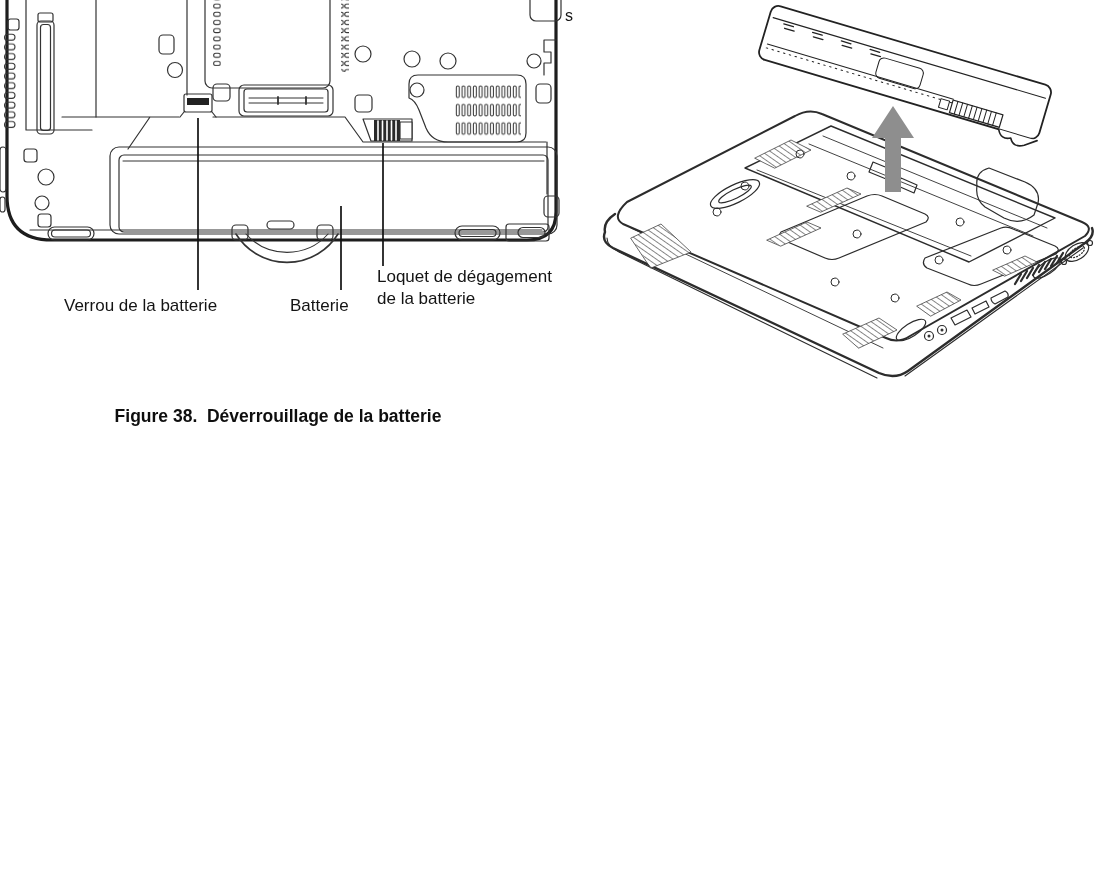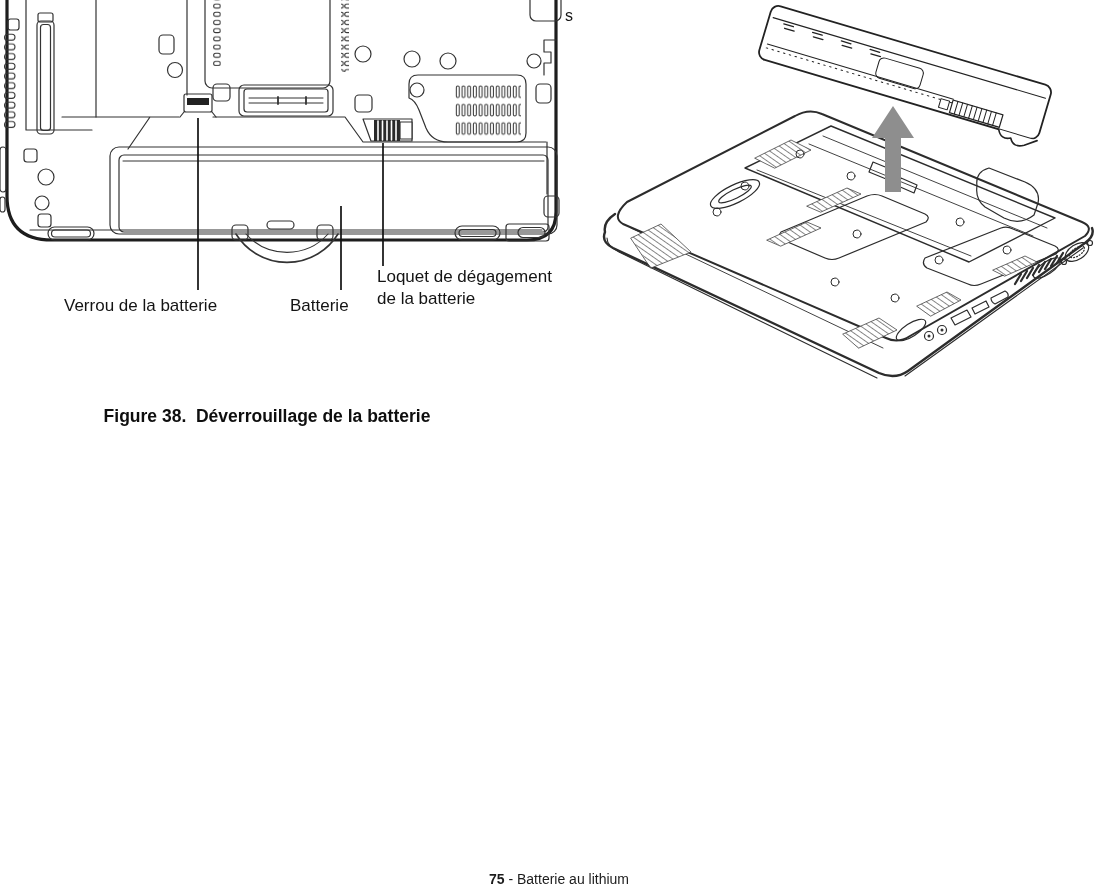--- a/index.html
+++ b/index.html
@@ -3,21 +3,21 @@
 <meta charset="utf-8">
 <style>
   html,body{margin:0;padding:0;background:#ffffff;}
   .page{position:relative;width:1118px;height:892px;background:#fff;overflow:hidden;
         font-family:"Liberation Sans","DejaVu Sans",sans-serif;color:#111;}
   .figsvg{position:absolute;display:block;}
   #fig38-svg{left:0;top:0;}
   #fig39-svg{left:595px;top:0;}
   .caption{position:absolute;top:406px;font-weight:700;font-size:17.5px;
            white-space:pre-wrap;text-align:center;color:#0e0e0e;}
-  .cap38{left:27px;width:480px;}
+  .cap38{left:38px;width:480px;}
   .cap39{left:655px;width:440px;}
   .footer{position:absolute;top:871px;left:0;width:100%;text-align:center;
           font-size:14px;white-space:pre-wrap;color:#1c1c1c;}
   .footer .pnum{font-weight:700;}
   svg text{font-family:"Liberation Sans","DejaVu Sans",sans-serif;}
   .lab{font-size:17px;fill:#141414;}
   .stray{font-size:16px;fill:#141414;}
 </style>
 </head>
 <body>
@@ -225,14 +225,13 @@
       <path d="M6,44 H200" fill="none" stroke-width="1" stroke-dasharray="1.5,4.5"></path>
       <rect x="200" y="41" width="52" height="13" stroke-width="1.2"></rect>
       <path d="M205,41 v13 M210,41 v13 M215,41 v13 M220,41 v13 M225,41 v13 M230,41 v13 M235,41 v13 M240,41 v13 M245,41 v13" fill="none" stroke-width="1"></path>
       <rect x="188" y="43" width="9" height="9" stroke-width="1"></rect>
       <path d="M252,56 q5,10 14,5 q5,9 15,3 l11,-8" stroke-width="1.6"></path>
     </g>
   </svg>
 
   <div class="caption cap38">Figure 38.  Déverrouillage de la batterie</div>
 
-  <div class="footer"><span class="pnum">75</span><span> - Batterie au lithium</span></div>
 </div>
 
 </body></html>

